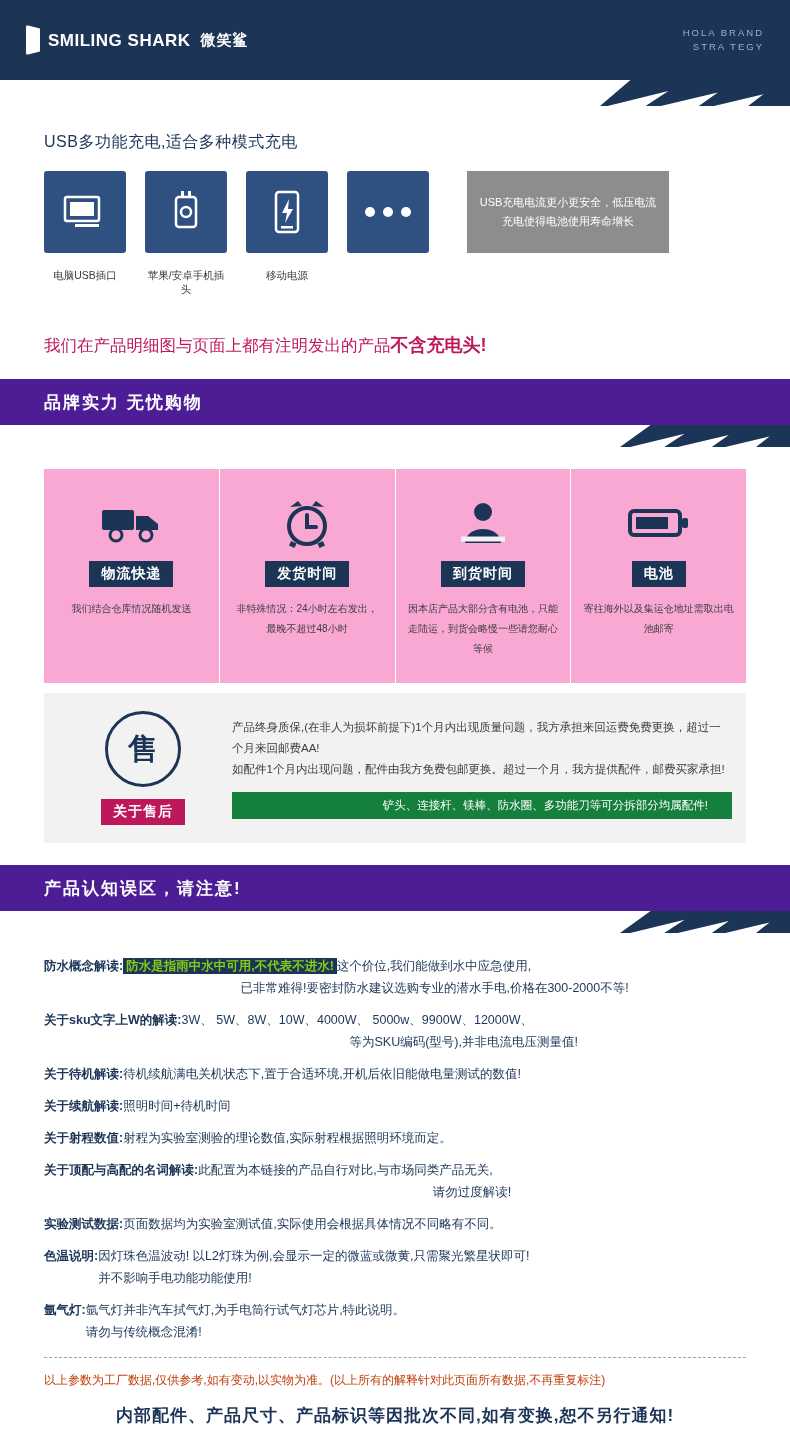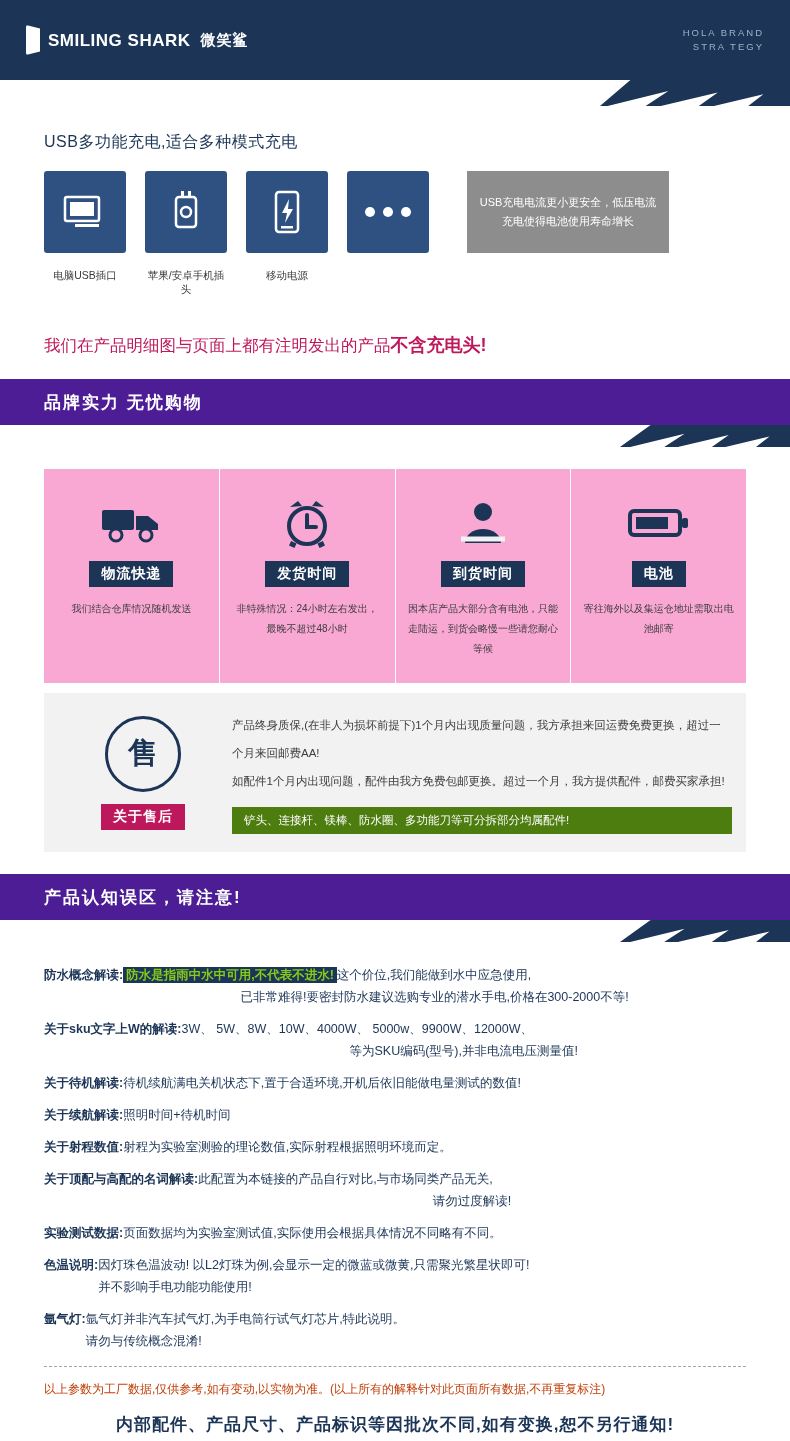--- a/index.html
+++ b/index.html
@@ -104,24 +104,24 @@
   .as-circle {
     width: 76px; height: 76px; border: 3px solid #1c3557; border-radius: 50%;
     display:flex; align-items:center; justify-content:center; margin: 0 auto 12px auto;
     font-size: 30px; color:#1c3557; font-weight:bold;
   }
   .as-label {
     display:inline-block; background:#be185d; color:#fff; font-size: 14px; font-weight:bold;
     padding: 4px 12px; letter-spacing:1px;
   }
   .as-right { flex:1; padding-left: 4px; }
-  .as-p { font-size: 11.5px; color:#3d3d3d; line-height: 28px; }
+  .as-p { font-size: 11.5px; color:#3d3d3d; line-height: 21px; }
   .as-bar {
-    background:#4d7c0f; color:#fff; font-size: 11.5px; text-align:left;
-    padding: 6px 12px; margin-top: 12px;
+    background:#15803d; color:#fff; font-size: 11.5px; text-align:right;
+    padding: 6px 24px; margin-top: 12px;
   }
 
   
   .notice-wrap { padding: 22px 44px 0 44px; font-size: 12.5px; color:#1c3557; }
   .nrow { display:flex; margin-bottom: 10px; line-height: 22px; }
   .nkey { flex: 0 0 auto; font-weight: bold; white-space: nowrap; }
   .nval { flex:1; }
   .hl { background:#1c3557; color:#84cc16; padding: 1px 3px; font-weight:bold; }
   .nval .indent { display:block; }
   .center-ind { text-align:center; }

